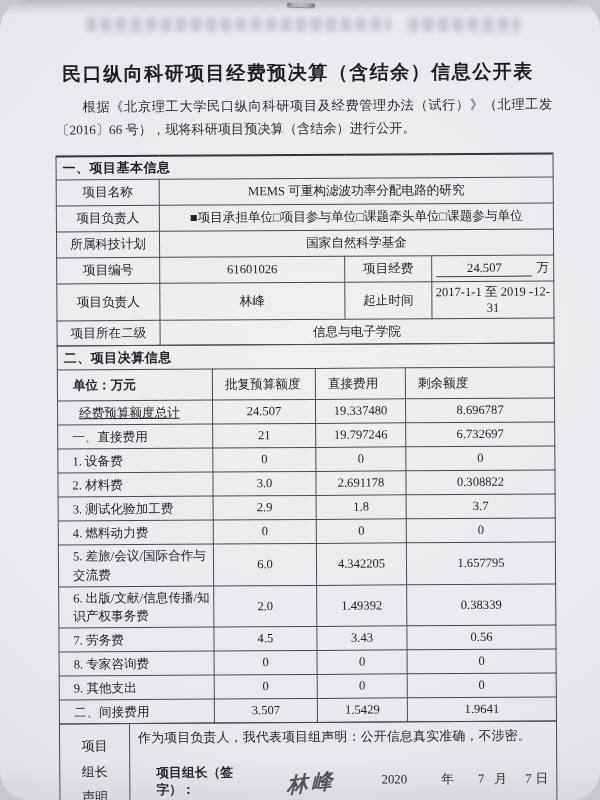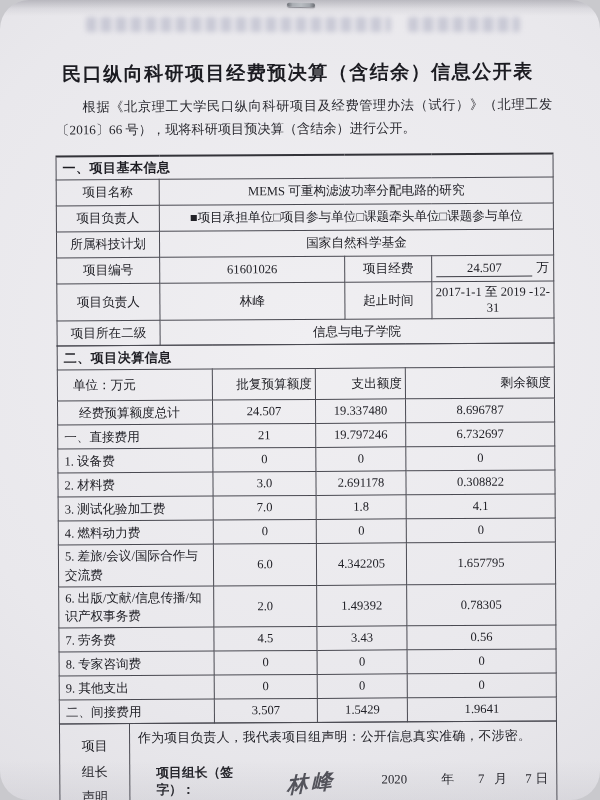--- a/index.html
+++ b/index.html
@@ -60,25 +60,25 @@
   .sec-header td{
     font-family:"Liberation Sans","DejaVu Sans",sans-serif;
     font-weight:700;font-size:13px;letter-spacing:.5px;
     padding:2px 6px;color:#1d1d23;
   }
   .t1 td.lbl{text-align:center;height:20px;font-family:Liberation Serif, serif;}
   .t1 td.val{text-align:center;}
   .t1 tr.tall td{height:21px;}
   .underline-val{display:inline-block;min-width:88px;text-align:center;border-bottom:1px solid #3c3c44;padding:0 4px;}
   .fund-unit{margin-left:4px;}
-  .t2 th{font-weight:400;height:26px;text-align:right;padding-left:12px;}
-  .t2 th.unit-h{text-align:left;padding-left:15px;}
+  .t2 th{font-weight:400;height:26px;text-align:left;padding-left:12px;}
+  .t2 th.unit-h{text-align:left;padding-left:15px;font-weight:bold;}
   .t2 td{height:19px;}
-  .t2 td.rl{text-align:left;padding-left:6px;line-height:1.45;}
-  .t2 tbody tr:first-child td.rl{padding-left:21px;}
+  .t2 td.rl{text-align:left;padding-left:14px;line-height:1.45;}
+  .t2 tbody tr:first-child td.rl{padding-left:21px;text-decoration:underline;}
   .t2 td.num{text-align:center;font-family:"Liberation Serif","DejaVu Serif",serif;}
   .t3 td.side{
     width:70px;text-align:center;white-space:pre-line;
     line-height:1.95;font-size:13px;padding:4px 2px;
   }
   .t3 td.decl-cell{height:84px;padding:4px 8px 6px 8px;vertical-align:top;}
   .statement{font-size:12.8px;line-height:1.5;margin-top:1px;letter-spacing:.3px;}
   .sign-row{display:flex;align-items:center;margin-top:16px;font-size:12.8px;}
   .sign-label{margin-left:18px;font-weight:600;}
   .signature{
@@ -155,21 +155,21 @@
           <col style="width:90px">
           <col style="width:149px">
         </colgroup>
       <thead>
         <tr class="sec-header">
           <td colspan="4">二、项目决算信息</td>
         </tr>
         <tr>
           <th class="unit-h">单位：万元</th>
           <th>批复预算额度</th>
-          <th>支出额度</th>
+          <th>直接费用</th>
           <th>剩余额度</th>
         </tr>
       </thead>
       <tbody>
       <tr>
         <td class="rl">经费预算额度总计</td>
         <td class="num">24.507</td>
         <td class="num">19.337480</td>
         <td class="num">8.696787</td>
       </tr>
@@ -190,44 +190,44 @@
 
       <tr>
         <td class="rl">2. 材料费</td>
         <td class="num">3.0</td>
         <td class="num">2.691178</td>
         <td class="num">0.308822</td>
       </tr>
 
       <tr>
         <td class="rl">3. 测试化验加工费</td>
-        <td class="num">7.0</td>
+        <td class="num">2.9</td>
         <td class="num">1.8</td>
-        <td class="num">4.1</td>
+        <td class="num">3.7</td>
       </tr>
 
       <tr>
         <td class="rl">4. 燃料动力费</td>
         <td class="num">0</td>
         <td class="num">0</td>
         <td class="num">0</td>
       </tr>
 
       <tr>
         <td class="rl">5. 差旅/会议/国际合作与交流费</td>
         <td class="num">6.0</td>
         <td class="num">4.342205</td>
         <td class="num">1.657795</td>
       </tr>
 
       <tr>
         <td class="rl">6. 出版/文献/信息传播/知识产权事务费</td>
         <td class="num">2.0</td>
         <td class="num">1.49392</td>
-        <td class="num">0.78305</td>
+        <td class="num">0.38339</td>
       </tr>
 
       <tr>
         <td class="rl">7. 劳务费</td>
         <td class="num">4.5</td>
         <td class="num">3.43</td>
         <td class="num">0.56</td>
       </tr>
 
       <tr>

